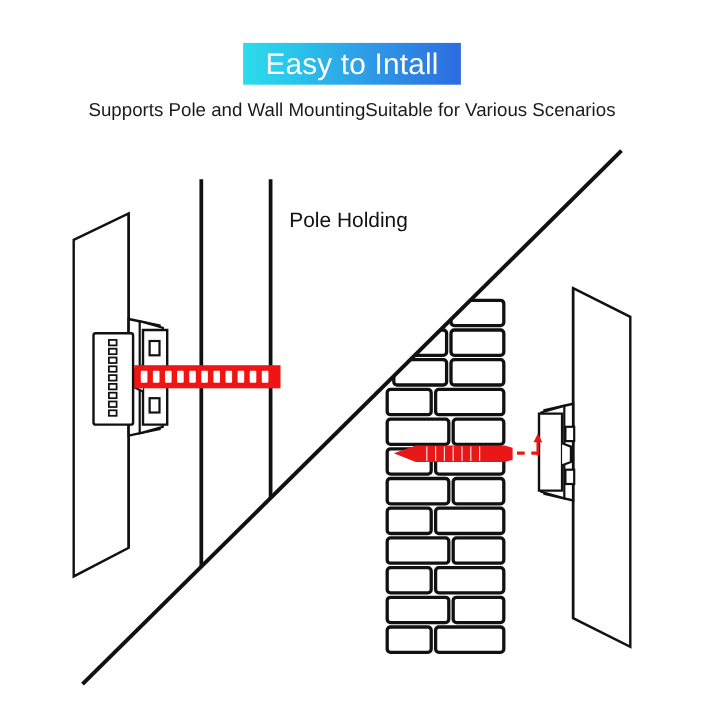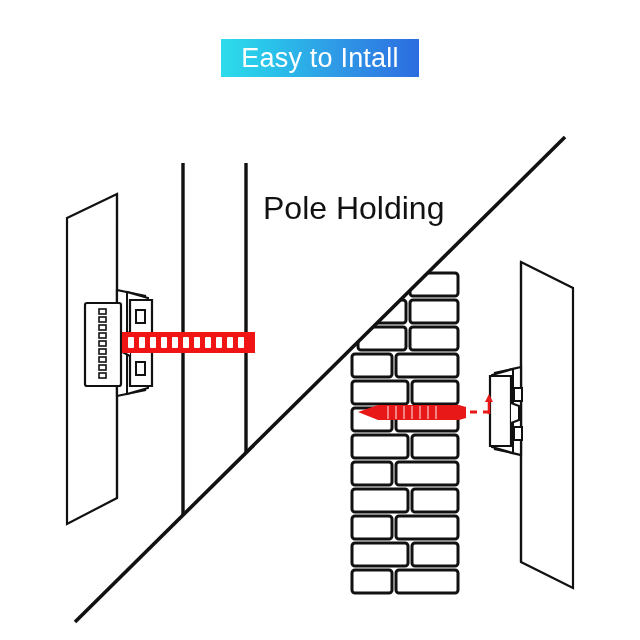--- a/index.html
+++ b/index.html
@@ -51,21 +51,21 @@
     font-size: 17px;
     color: #1a1a1a;
     font-family: "Liberation Sans", sans-serif;
     white-space: nowrap;
   }
   
   .label-pole {
     position: absolute;
     left: 263px;
     top: 190px;
-    font-size: 32px;
+    font-size: 19px;
     color: #111111;
     white-space: nowrap;
     font-family: "Liberation Sans", sans-serif;
   }
   .label-wall {
     position: absolute;
     left: 172px;
     top: 556px;
     font-size: 25px;
     color: #111111;
@@ -227,16 +227,17 @@
         <polygon points="489,394 485,402 493,402" fill="#e81818"></polygon>
       </g>
     </g>
 
     <line x1="565" y1="137" x2="75" y2="622" stroke="#111111" stroke-width="3.6"></line>
   </svg>
 
   <div class="title-banner">
     <span class="title-text">Easy to Intall</span>
   </div>
+  <div class="subtitle">Supports Pole and Wall MountingSuitable for Various Scenarios</div>
 
   <div class="label-pole">Pole Holding</div>
 
 </div>
 
 </body></html>

